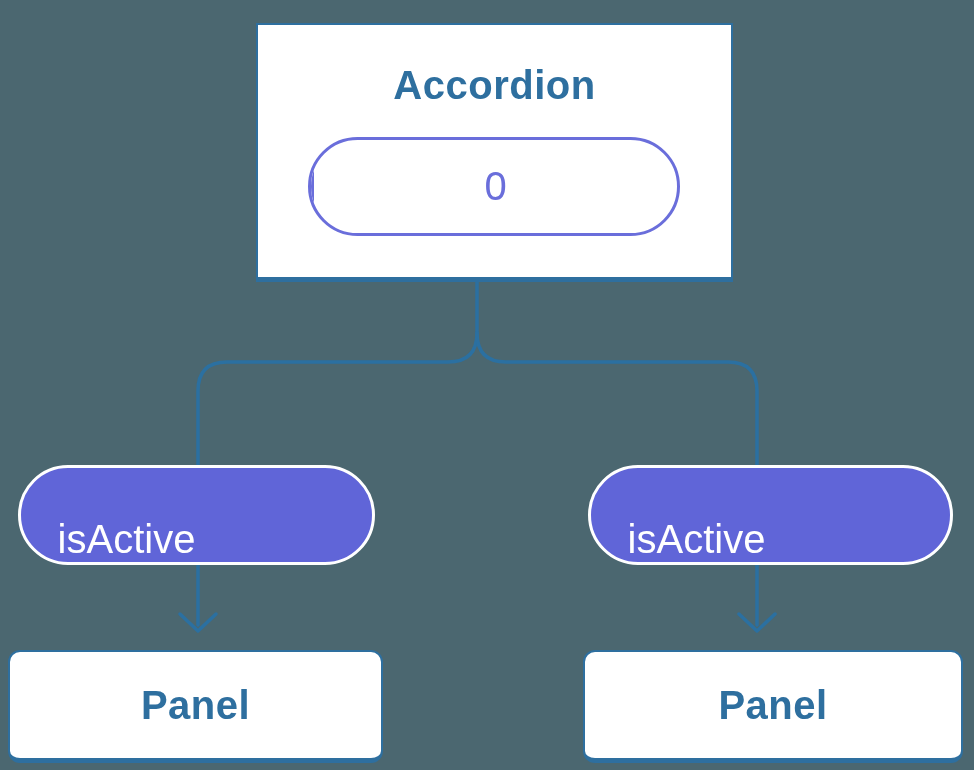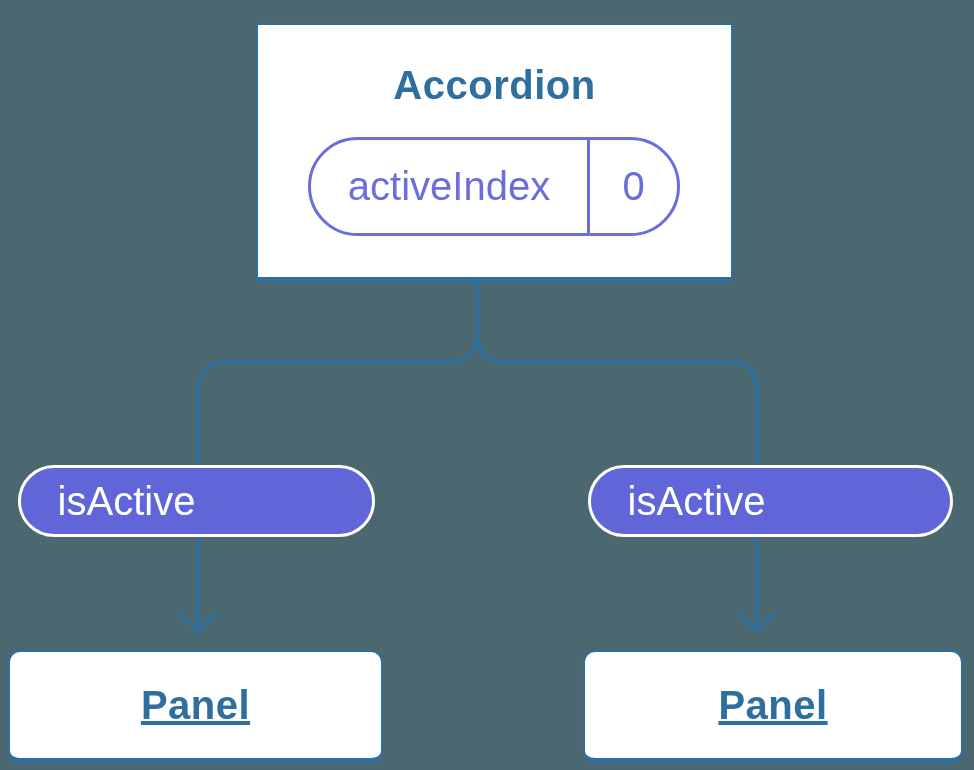--- a/index.html
+++ b/index.html
@@ -73,21 +73,22 @@
   .state-pill .seg-name { width: 276px; }
   .state-pill .seg-value {
     flex: 1;
     border-left: 3px solid #6a6edb;
   }
   .prop-pill {
     background: #6065d8;
     border: 3px solid #ffffff;
     color: #ffffff;
     top: 465px;
-    height: 72px;
+    height: 100px;
+    align-items: flex-end;
   }
   .prop-pill .seg-value { border-left: 3px solid #ffffff; flex: 1; }
   .prop-pill-left {
     left: 18px;
     width: 357px;
   }
   .prop-pill-left .seg-name { width: 211px; }
   .prop-pill-right {
     left: 588px;
     width: 365px;
@@ -96,41 +97,39 @@
   .panel-node {
     top: 650px;
     height: 113px;
     border-radius: 12px;
     display: flex;
     align-items: center;
     justify-content: center;
     font-size: 40px;
     font-weight: 700;
     letter-spacing: 0.5px;
-    text-decoration: underline;
   }
   .panel-node-left { left: 8px; width: 375px; }
   .panel-node-right { left: 583px; width: 380px; }
 </style>
 </head>
 <body>
 
 <div class="stage">
 
   <svg class="connectors" viewBox="0 0 974 770" fill="none" stroke="#2b70a1" stroke-width="3.5" stroke-linecap="round" stroke-linejoin="round">
     <path d="M477 262 L477 333 Q477 362 448 362 L227 362 Q198 362 198 391 L198 625"></path>
     <path d="M477 333 Q477 362 506 362 L728 362 Q757 362 757 391 L757 625"></path>
     <path d="M180 614 L198 631 L216 614"></path>
     <path d="M739 614 L757 631 L775 614"></path>
   </svg>
 
   <div class="node root-node">
     <div class="node-title">Accordion</div>
     <div class="pill state-pill">
-      <span class="seg seg-name">activeIndex</span>
       <span class="seg seg-value">0</span>
     </div>
   </div>
 
   <div class="pill prop-pill prop-pill-left">
     <span class="seg seg-name">isActive</span>
   </div>
 
   <div class="pill prop-pill prop-pill-right">
     <span class="seg seg-name">isActive</span>

